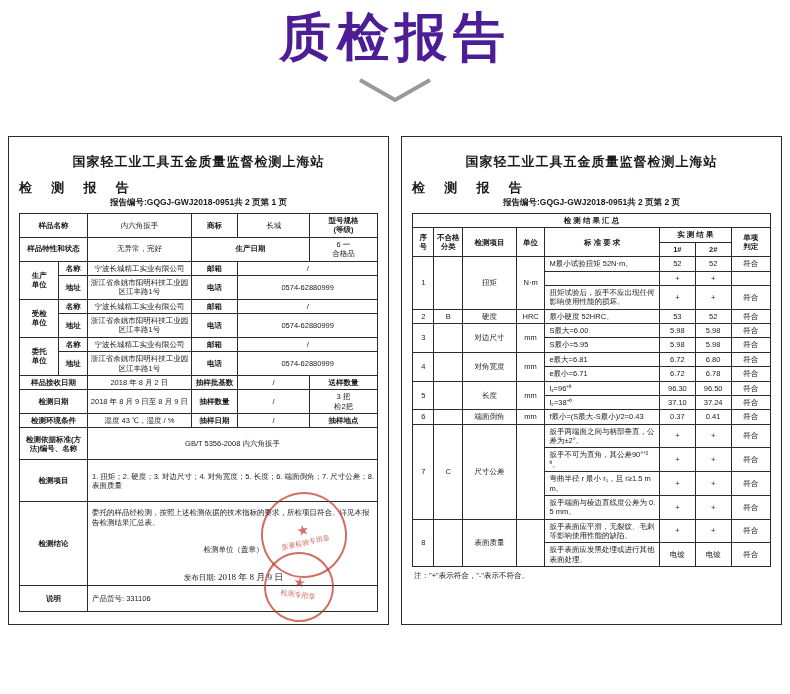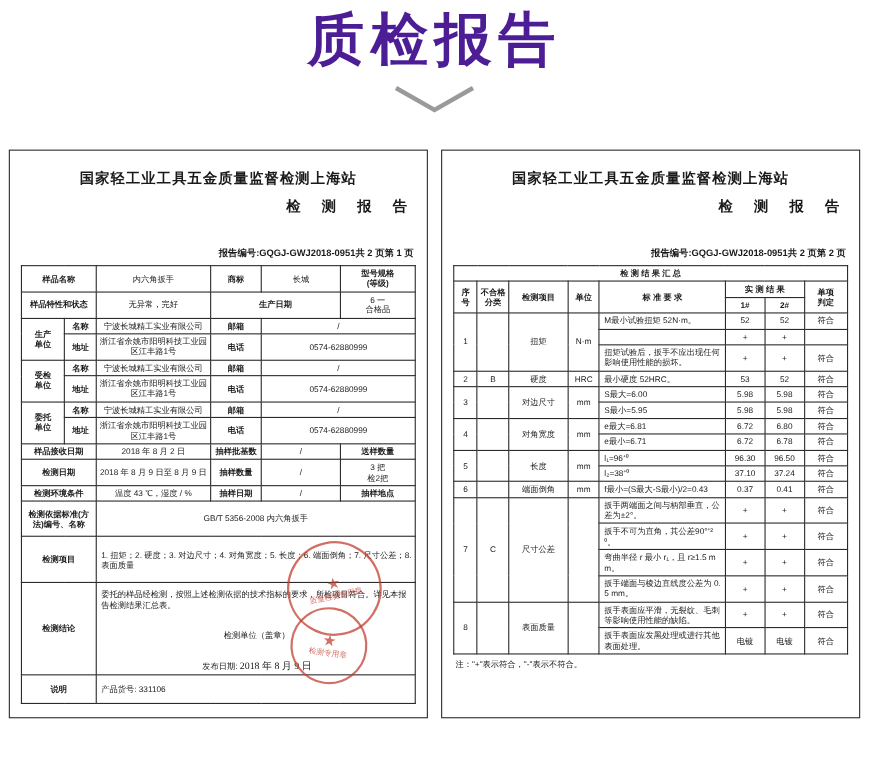--- a/index.html
+++ b/index.html
@@ -53,31 +53,31 @@
   }
   .sheet-title {
     text-align:center;
     font-family: "Liberation Serif", serif;
     font-weight: bold;
     font-size: 13px;
     letter-spacing: 1px;
     margin-top: 6px;
   }
   .sheet-subtitle {
-    text-align:right;
+    text-align:left;
     font-family: "Liberation Serif", serif;
     font-weight: bold;
     font-size: 13px;
     letter-spacing: 8px;
     margin-top: 8px;
-    margin-bottom: 28px;
+    margin-bottom: 0;
   }
   .meta-row {
     display:flex;
-    justify-content: flex-end;
+    justify-content: center;
     align-items: flex-end;
     font-size: 8.5px;
     font-weight: bold;
     margin-bottom: 4px;
     padding: 0 2px;
   }
   table {
     width: 100%;
     border-collapse: collapse;
     table-layout: fixed;

